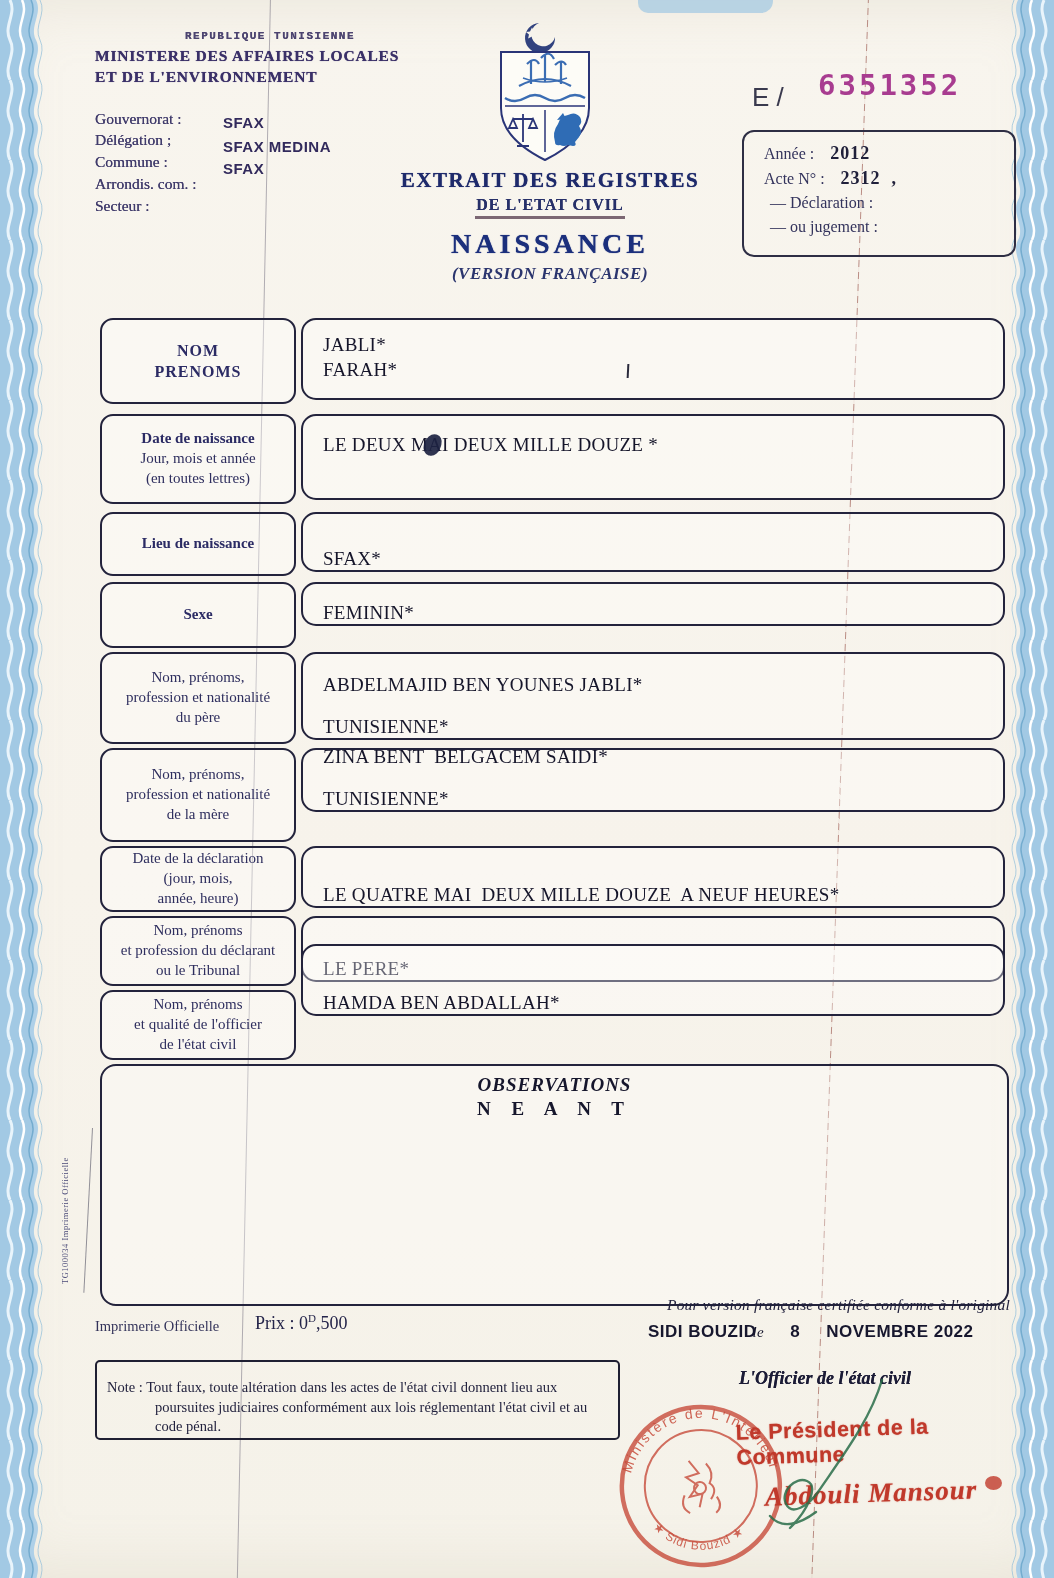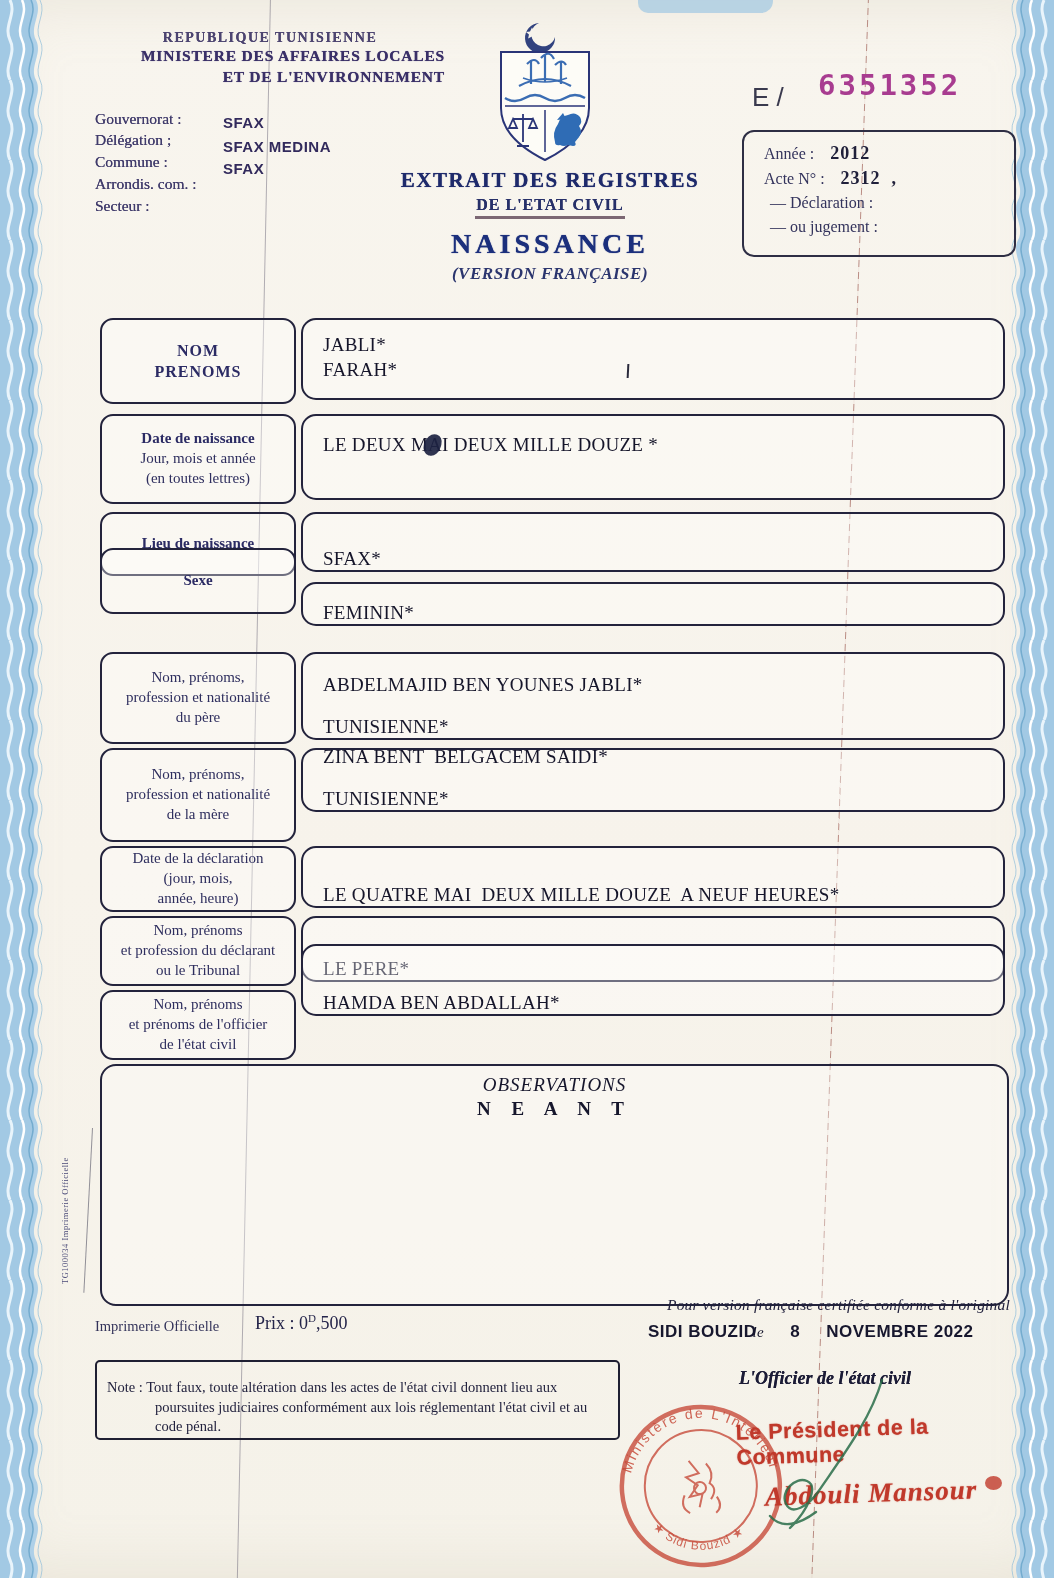--- a/index.html
+++ b/index.html
@@ -13,23 +13,23 @@
   .border-left{position:absolute;left:0;top:0;}
   .border-right{position:absolute;right:0;top:0;transform:scaleX(-1);}
   
   .crease{position:absolute;pointer-events:none;}
   .crease-1{left:270px;top:-4px;width:1px;height:1590px;background:rgba(60,55,82,.38);transform:rotate(1.2deg);transform-origin:top left;}
   .crease-2{left:868px;top:-4px;width:1px;height:1590px;transform:rotate(2.05deg);transform-origin:top left;
             background:repeating-linear-gradient(180deg,rgba(135,55,45,.55) 0 7px,rgba(135,55,45,.08) 7px 12px);}
   .crease-3{left:92px;top:1128px;width:1px;height:165px;background:rgba(45,45,70,.5);transform:rotate(3deg);transform-origin:top left;}
   .smudge-top{position:absolute;left:638px;top:0;width:135px;height:13px;background:#9fc8e3;opacity:.7;border-radius:0 0 12px 10px;}
   
-  .hdr-rep{position:absolute;left:120px;top:30px;width:300px;text-align:center;font-size:14px;font-weight:bold;
-           color:#4c4470;letter-spacing:1.5px;text-shadow:0 0 .6px #4c4470;}
-  .hdr-min{position:absolute;left:95px;width:350px;text-align:right;font-size:15.5px;font-weight:bold;
+  .hdr-rep{position:absolute;left:120px;top:30px;width:300px;text-align:center;font-size:11px;font-weight:bold;
+           color:#4c4470;letter-spacing:1.5px;text-shadow:0 0 .6px #4c4470;font-family:Liberation Mono, monospace;}
+  .hdr-min{position:absolute;left:95px;width:350px;text-align:left;font-size:15.5px;font-weight:bold;
            color:#3a3068;letter-spacing:.8px;text-shadow:0 0 .7px #3a3068;}
   .hdr-min1{top:47px;} .hdr-min2{top:68px;}
   .adm-label{position:absolute;left:95px;font-size:15.5px;color:#413c6c;text-shadow:0 0 .5px #413c6c;}
   .al0{top:110px;} .al1{top:131px;} .al2{top:153px;} .al3{top:175px;} .al4{top:197px;}
   .adm-value{position:absolute;left:223px;font-size:15px;font-weight:bold;font-family:"Liberation Sans",sans-serif;
              color:#322a5c;letter-spacing:.5px;}
   .av0{top:114px;} .av1{top:138px;} .av2{top:160px;}
   
   .emblem{position:absolute;left:483px;top:20px;}
   
@@ -54,29 +54,29 @@
         font-size:15px;line-height:1.32;color:#2e2e5e;background:rgba(255,255,255,.35);}
   .vbox{position:absolute;left:301px;width:704px;border:2px solid #23233c;border-radius:15px;
         display:flex;flex-direction:column;justify-content:flex-end;padding-left:20px;box-sizing:border-box;
         font-size:19px;color:#15152a;letter-spacing:.3px;background:rgba(255,255,255,.35);}
   .vline{white-space:pre-wrap;}
   .b{font-weight:bold;color:#2b2b64;}
   .big{font-size:16px;letter-spacing:1px;}
   .r0l{top:318px;height:82px;} .r0v{top:318px;height:82px;justify-content:flex-start;padding-top:14px;gap:3px;}
   .r1l{top:414px;height:86px;} .r1v{top:414px;height:86px;justify-content:flex-start;padding-top:18px;}
   .r2l{top:512px;height:60px;} .r2v{top:512px;height:60px;}
-  .r3l{top:548px;height:62px;} .r3v{top:582px;height:44px;}
+  .r3l{top:582px;height:62px;} .r3v{top:582px;height:44px;}
   .r4l{top:652px;height:88px;} .r4v{top:652px;height:88px;gap:20px;}
   .r5l{top:748px;height:90px;} .r5v{top:748px;height:64px;gap:20px;}
   .r6l{top:846px;height:62px;} .r6v{top:846px;height:62px;}
   .r7l{top:916px;height:66px;} .r7v{top:916px;height:66px;}
   .r8l{top:990px;height:66px;} .r8v{top:944px;height:72px;}
   .obs-box{position:absolute;left:100px;top:1064px;width:905px;height:238px;border:2px solid #23233c;border-radius:16px;
            text-align:center;background:rgba(255,255,255,.3);}
-  .obs-title{margin-top:8px;font-size:19px;font-weight:normal;font-style:italic;letter-spacing:1px;color:#16162c;}
+  .obs-title{margin-top:8px;font-size:19px;font-weight:bold;font-style:italic;letter-spacing:1px;color:#16162c;}
   .obs-value{font-size:19px;font-weight:bold;letter-spacing:8px;color:#16162c;margin-top:2px;}
   .ink-blot{position:absolute;left:424px;top:434px;width:17px;height:22px;background:#1d2342;opacity:.92;
             border-radius:60% 40% 55% 45%;transform:rotate(14deg);}
   .tick{position:absolute;left:627px;top:364px;width:2px;height:14px;background:#2a2a3c;transform:rotate(3deg);}
   
   .imprimerie{position:absolute;left:95px;top:1318px;font-size:14.5px;color:#33335a;}
   .prix{position:absolute;left:255px;top:1312px;font-size:18px;color:#24244a;}
   .prix sup{font-size:11px;}
   .certify{position:absolute;left:620px;top:1296px;width:390px;text-align:right;font-size:15.5px;font-style:italic;
            color:#20203c;letter-spacing:.2px;}
@@ -248,21 +248,21 @@
     <span>Nom, prénoms</span>
     <span>et profession du déclarant</span>
     <span>ou le Tribunal</span>
   </div>
   <div class="vbox r7v">
     <span class="vline">LE PERE*</span>
   </div>
 
   <div class="lbox r8l">
     <span>Nom, prénoms</span>
-    <span>et prénoms de l'officier</span>
+    <span>et qualité de l'officier</span>
     <span>de l'état civil</span>
   </div>
   <div class="vbox r8v">
     <span class="vline">HAMDA BEN ABDALLAH*</span>
   </div>
 
   <div class="ink-blot"></div>
   <div class="tick"></div>
 
   <div class="obs-box">

